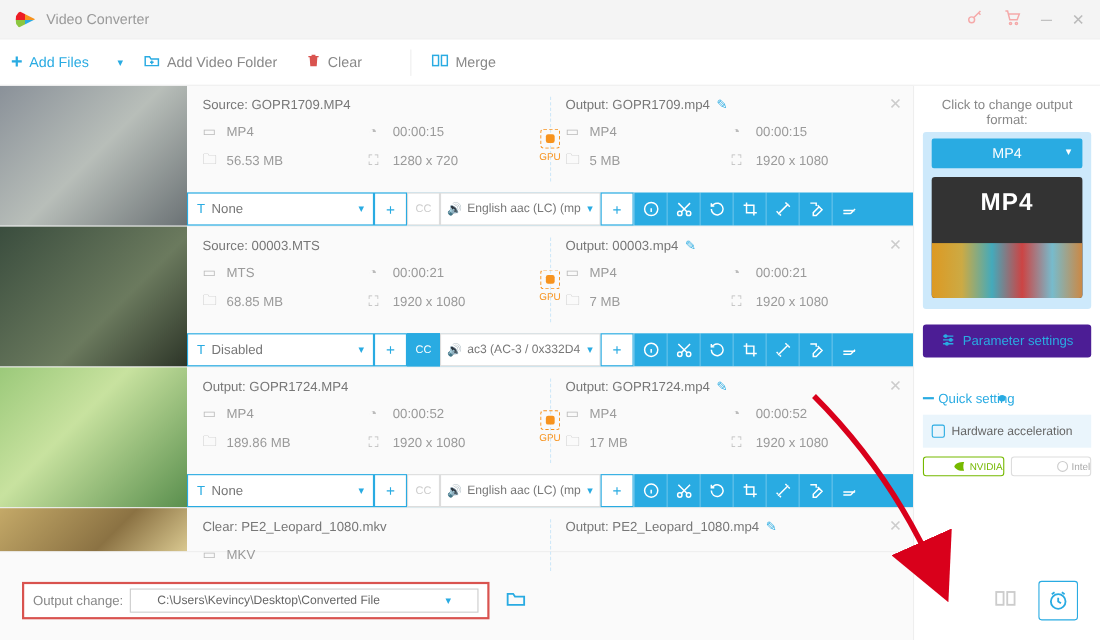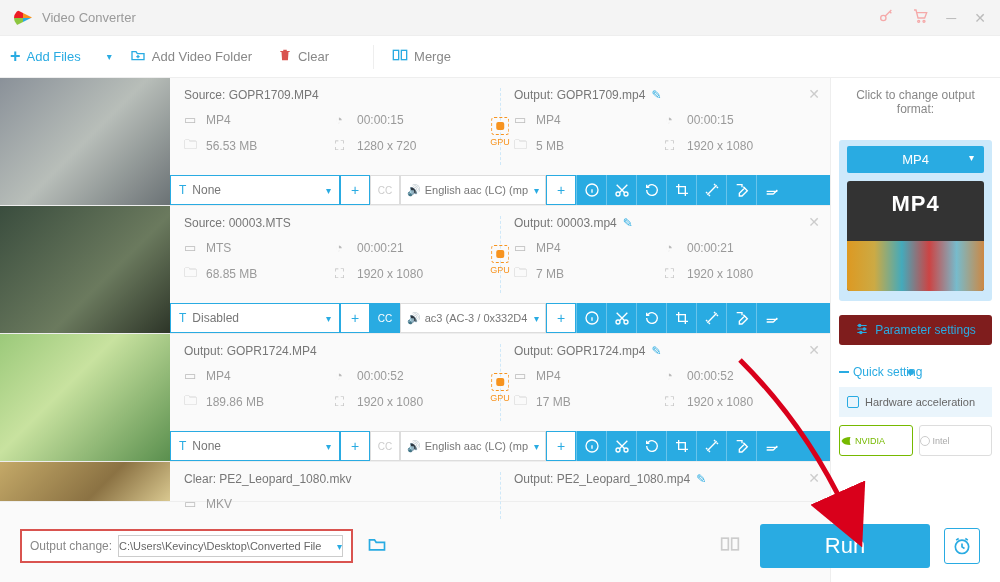--- a/index.html
+++ b/index.html
@@ -47,45 +47,45 @@
 .info-bar{height:30px;background:#29abe2;display:flex;align-items:center}
 .none-dd{width:170px;height:30px;background:#fff;border:1px solid #29abe2;display:flex;align-items:center;padding:0 8px;color:#777;font-size:12px}
 .none-dd .ti{color:#29abe2;margin-right:6px;font-size:12px}
 .dd-arrow{margin-left:auto;color:#29abe2;font-size:10px}
 .bar-btn{width:30px;height:30px;display:flex;align-items:center;justify-content:center;color:#fff;font-size:14px;border-left:1px solid rgba(255,255,255,.3);cursor:pointer}
 .bar-btn.white{background:#fff;color:#29abe2;border:1px solid #29abe2}
 .bar-btn.cc{background:#fff;color:#ccc;font-size:10px;font-weight:normal;border:1px solid #ddd}
 .bar-btn.cc.on{color:#fff;background:#29abe2;border:1px solid #29abe2}
 .audio-dd{height:30px;width:146px;background:#fff;border:1px solid #ddd;display:flex;align-items:center;padding:0 6px;color:#777;font-size:11px}
 .audio-dd .spk{color:#888;margin-right:4px}
-.right-hdr{color:#888;font-size:12px;text-align:center;margin-bottom:24px}
+.right-hdr{color:#888;font-size:12px;text-align:center;margin-bottom:4px}
 .fmt-box{background:#cde9fb;border-radius:3px;padding:6px 8px 10px;margin-bottom:14px}
 .fmt-top{background:#29abe2;color:#fff;font-size:13px;padding:6px 0;text-align:center;border-radius:2px;margin-bottom:8px;position:relative}
 .fmt-top:after{content:"▾";position:absolute;right:10px;top:6px;font-size:10px;color:#fff}
 .fmt-img{height:110px;background:#333;border-radius:3px;position:relative;overflow:hidden}
 .fmt-lbl{position:absolute;top:10px;left:0;right:0;text-align:center;color:#fff;font-size:22px;font-weight:bold;letter-spacing:1px}
 .fmt-strip{position:absolute;bottom:0;left:0;right:0;height:50px;background:linear-gradient(90deg,#d92 0%,#ca4 20%,#4ab 40%,#c44 60%,#7bc 80%,#c84 100%)}
-.param-btn{height:30px;background:#7f1d1d;color:#29abe2;font-size:12px;display:flex;align-items:center;justify-content:center;border-radius:3px;margin-bottom:20px;cursor:pointer}
+.param-btn{height:30px;background:#4c1d95;color:#29abe2;font-size:12px;display:flex;align-items:center;justify-content:center;border-radius:3px;margin-bottom:30px;cursor:pointer}
 .param-btn .ic{margin-right:6px}
 .qs-title{color:#29abe2;font-size:12px;margin-bottom:8px;display:flex;align-items:center}
 .qs-title:before{content:"";width:10px;height:2px;background:#29abe2;margin-right:4px}
 .qs-title:after{content:"";width:6px;height:6px;border-radius:50%;background:#29abe2;margin-left:-14px;margin-right:8px}
 .slider{position:relative;height:40px;margin-bottom:10px}
 .slider-labels{display:flex;justify-content:space-between;font-size:9px;color:#aaa}
 .slider-track{height:4px;background:linear-gradient(90deg,#29abe2 0%,#8cc63f 33%,#f7931e 66%,#ed1c24 100%);margin:4px 0;border-radius:2px;position:relative}
 .slider-thumb{position:absolute;right:8px;top:-4px;width:12px;height:12px;background:#fff;border:2px solid #ccc;border-radius:50%}
 .hw-btn{height:30px;background:#eaf5fc;color:#666;font-size:11px;display:flex;align-items:center;padding:0 8px;border-radius:0;margin-bottom:8px;cursor:pointer}
 .hw-btn .chip{width:12px;height:12px;border:1px solid #29abe2;margin-right:6px;border-radius:2px}
 .vendor{display:flex;gap:6px}
-.v-btn{flex:1;height:31px;border:1px solid #ddd;border-radius:3px;display:flex;align-items:center;justify-content:flex-start;font-size:9px;color:#aaa}
+.v-btn{flex:1;height:18px;border:1px solid #ddd;border-radius:3px;display:flex;align-items:center;justify-content:flex-end;font-size:9px;color:#aaa}
 .v-btn.nv{color:#76b900;border-color:#76b900}
 .bottom{position:absolute;left:20px;right:20px;bottom:14px;height:44px;display:flex;align-items:center}
 .out-box{display:flex;align-items:center;border:2px solid #d9534f;height:34px;flex:1;max-width:560px;padding:0 8px;background:#fff}
 .out-lbl{color:#888;font-size:12px;margin-right:6px}
-.out-path{flex:1;border:1px solid #ccc;height:22px;font-size:11px;color:#666;padding:0 0;display:flex;align-items:center;position:relative}
+.out-path{flex:1;border:1px solid #ccc;height:22px;font-size:11px;color:#666;padding:0 24px;display:flex;align-items:center;position:relative}
 .out-path .dd-arrow{color:#29abe2}
 .open-folder{color:#29abe2;font-size:18px;margin-left:14px;cursor:pointer}
 .bottom-spacer{flex:1}
 .merge-ic{color:#ccc;font-size:18px;margin:0 20px;cursor:pointer}
 .run-btn{width:170px;height:44px;background:#29abe2;color:#fff;font-size:22px;display:flex;align-items:center;justify-content:center;border-radius:3px;cursor:pointer;margin-right:14px}
 .clock-btn{width:36px;height:36px;border:1px solid #29abe2;border-radius:3px;display:flex;align-items:center;justify-content:center;color:#29abe2;font-size:18px;cursor:pointer}
 .arrow{position:absolute;pointer-events:none}
 .arrow svg{overflow:visible}
 </style>
 </head>
@@ -476,23 +476,20 @@
         <path d="M3 5h6l2 3h10v9H3z"></path>
       </svg>
   </span>
   <div class="bottom-spacer"></div>
   <span class="merge-ic">
     <svg width="20" height="18" viewBox="0 0 24 20" fill="none" stroke="currentColor" stroke-width="2">
         <rect x="2" y="3" width="8" height="14"></rect>
         <rect x="14" y="3" width="8" height="14"></rect>
       </svg>
   </span>
-  <div class="run-btn">
-      <span>Run</span>
-    </div>
   <div class="clock-btn">
     <svg width="20" height="20" viewBox="0 0 24 24" fill="none" stroke="currentColor" stroke-width="2">
         <circle cx="12" cy="13" r="8"></circle>
         <path d="M12 9v4l3 2M8 3l-3 2M16 3l3 2"></path>
       </svg>
   </div>
 </div>
 
 <div class="arrow" style="left:730px;top:350px">
   <svg width="160" height="190">

